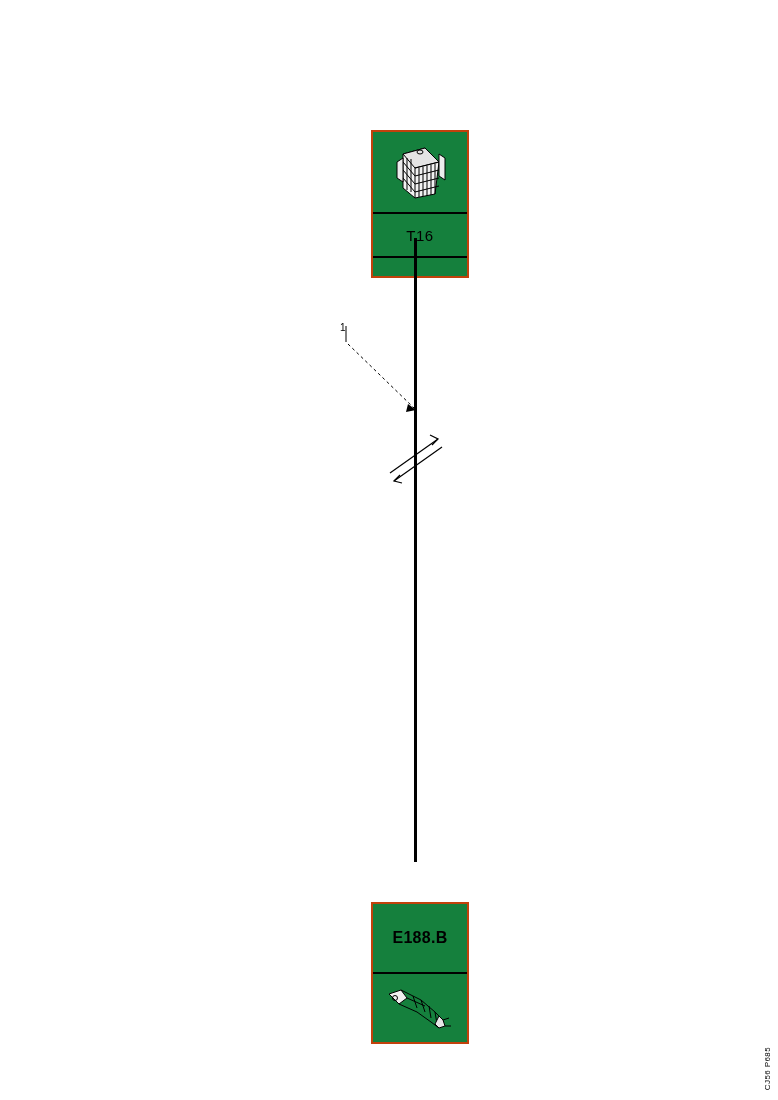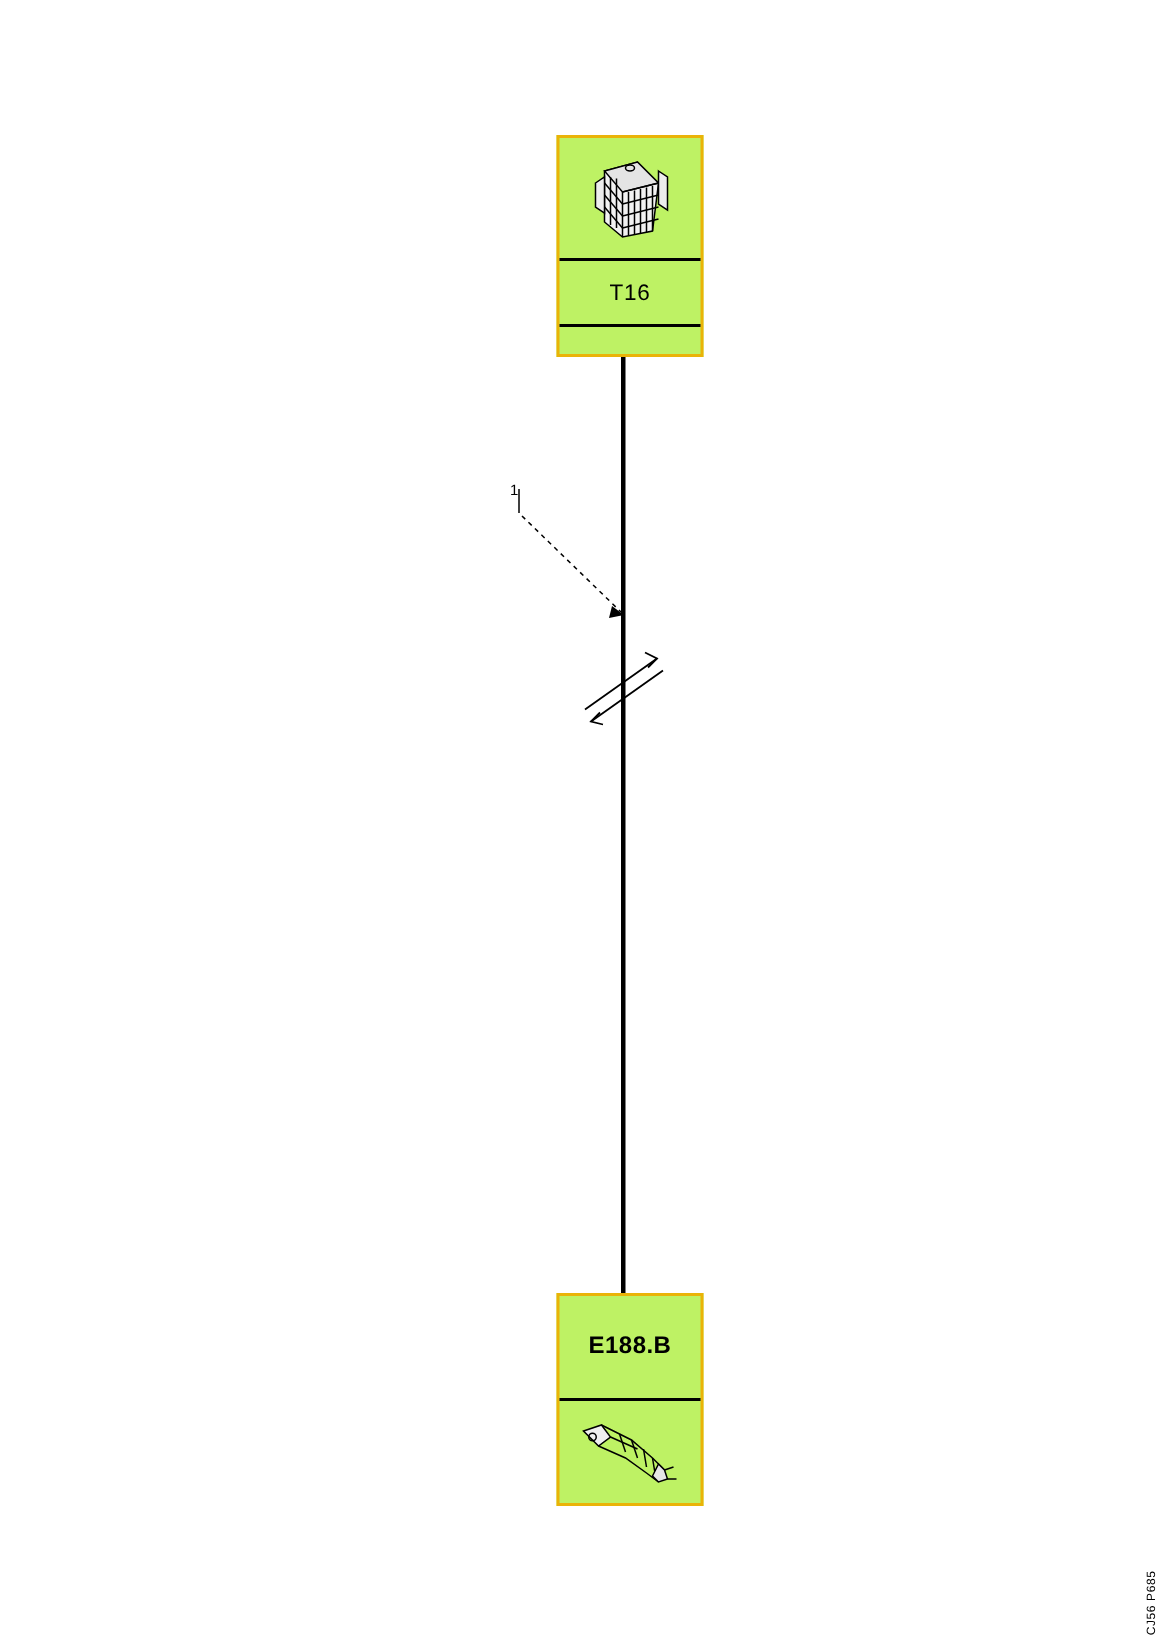--- a/index.html
+++ b/index.html
@@ -14,23 +14,24 @@
     position: relative;
     width: 778px;
     height: 1100px;
     background: #ffffff;
     overflow: hidden;
   }
 
   
   .block {
     position: absolute;
-    border: 2px solid #eab308;
-    background: #bef264;
-    box-sizing: border-box;
+    border: 2px solid #c2410c;
+    background: #15803d;
+    box-sizing: border-box;
+    margin-top: 40px;
   }
   .block-top {
     left: 371px;
     top: 90px;
     width: 98px;
     height: 148px;
   }
   .block-top .cell-img {
     position: absolute;
     left: 0;

